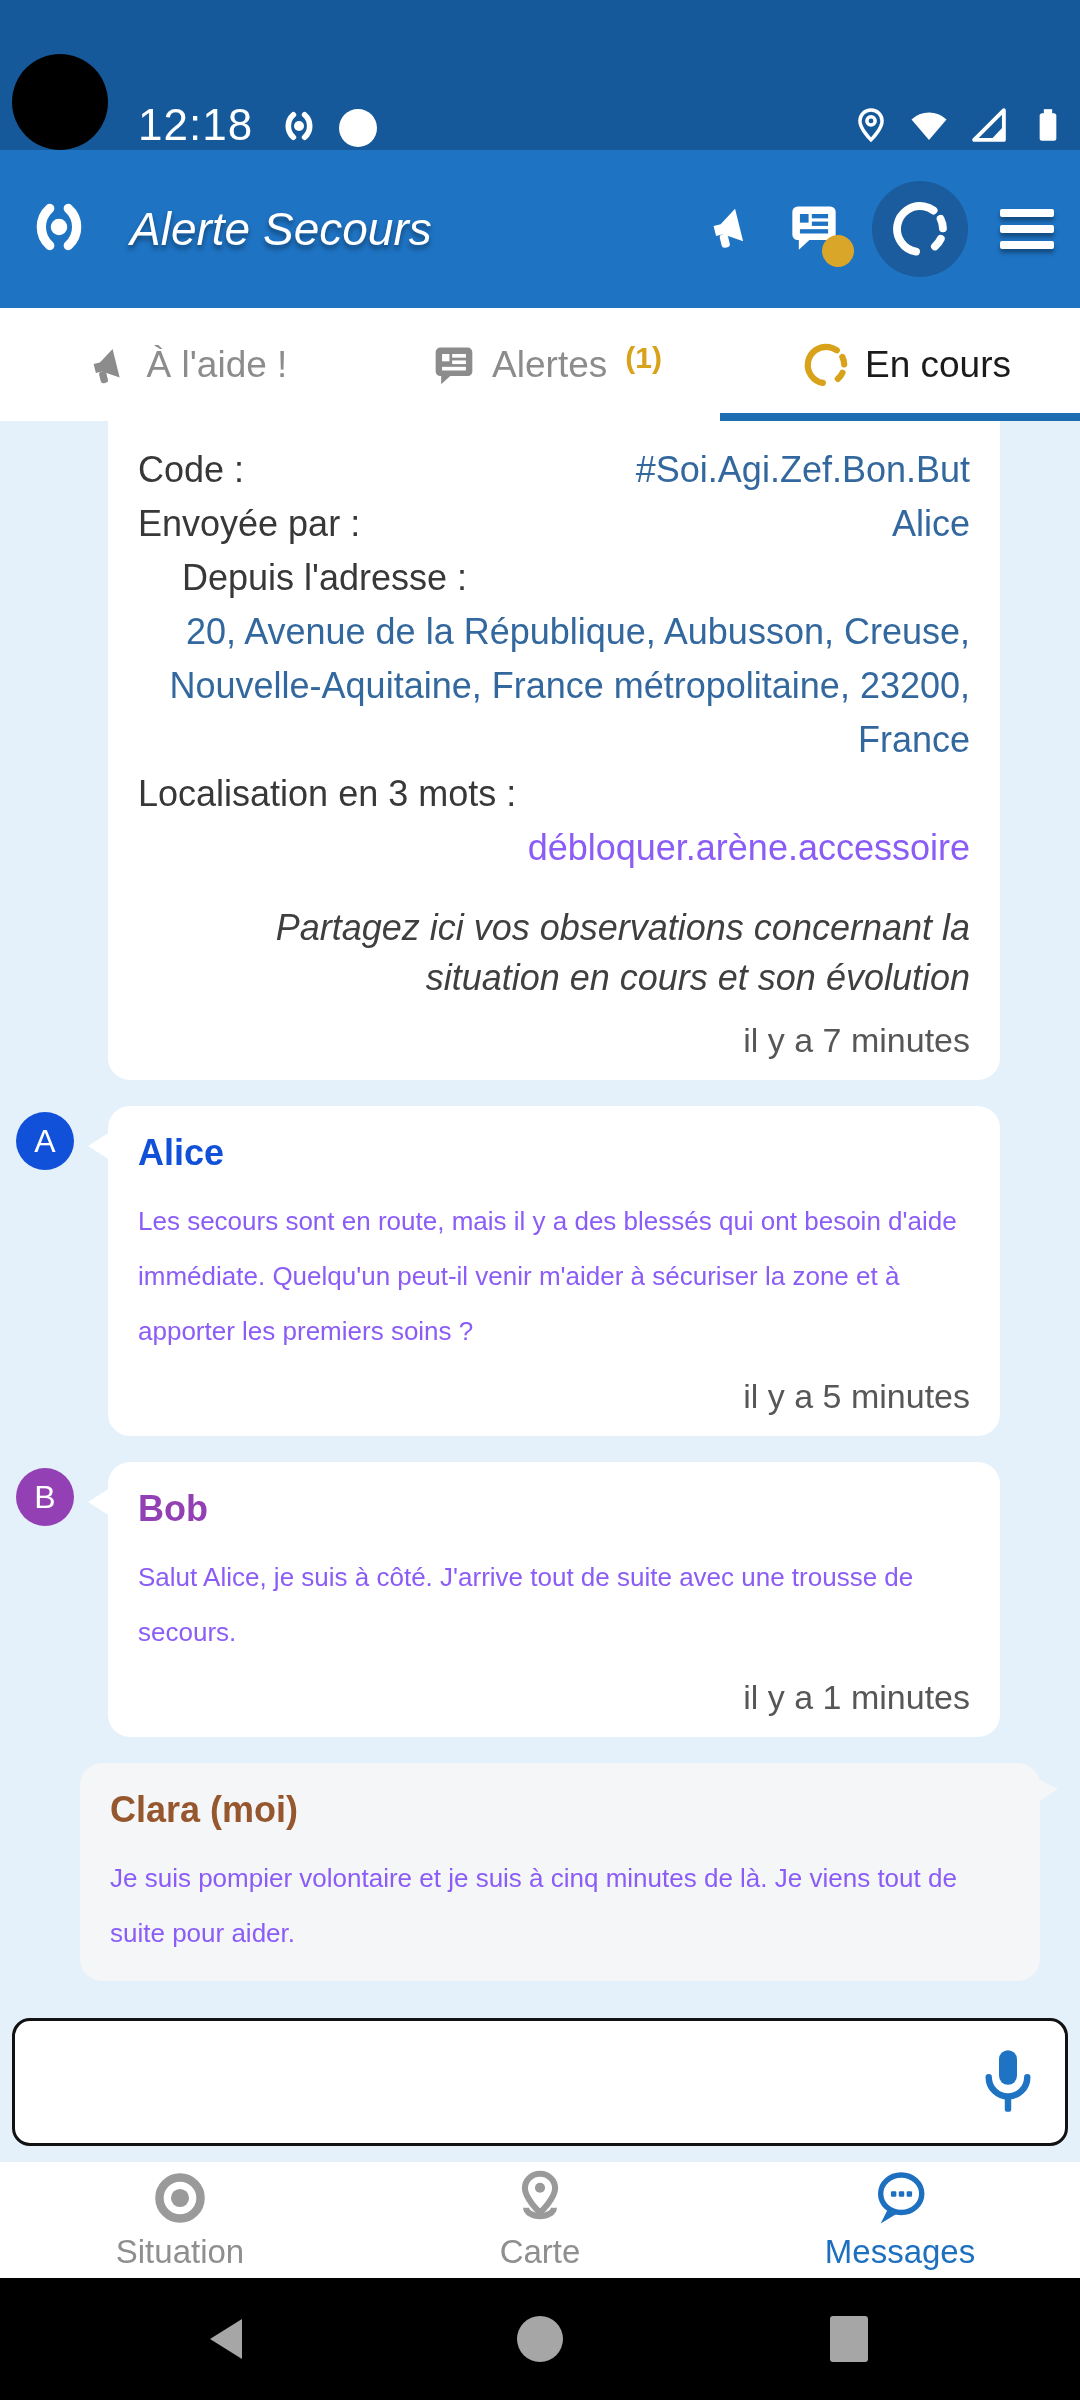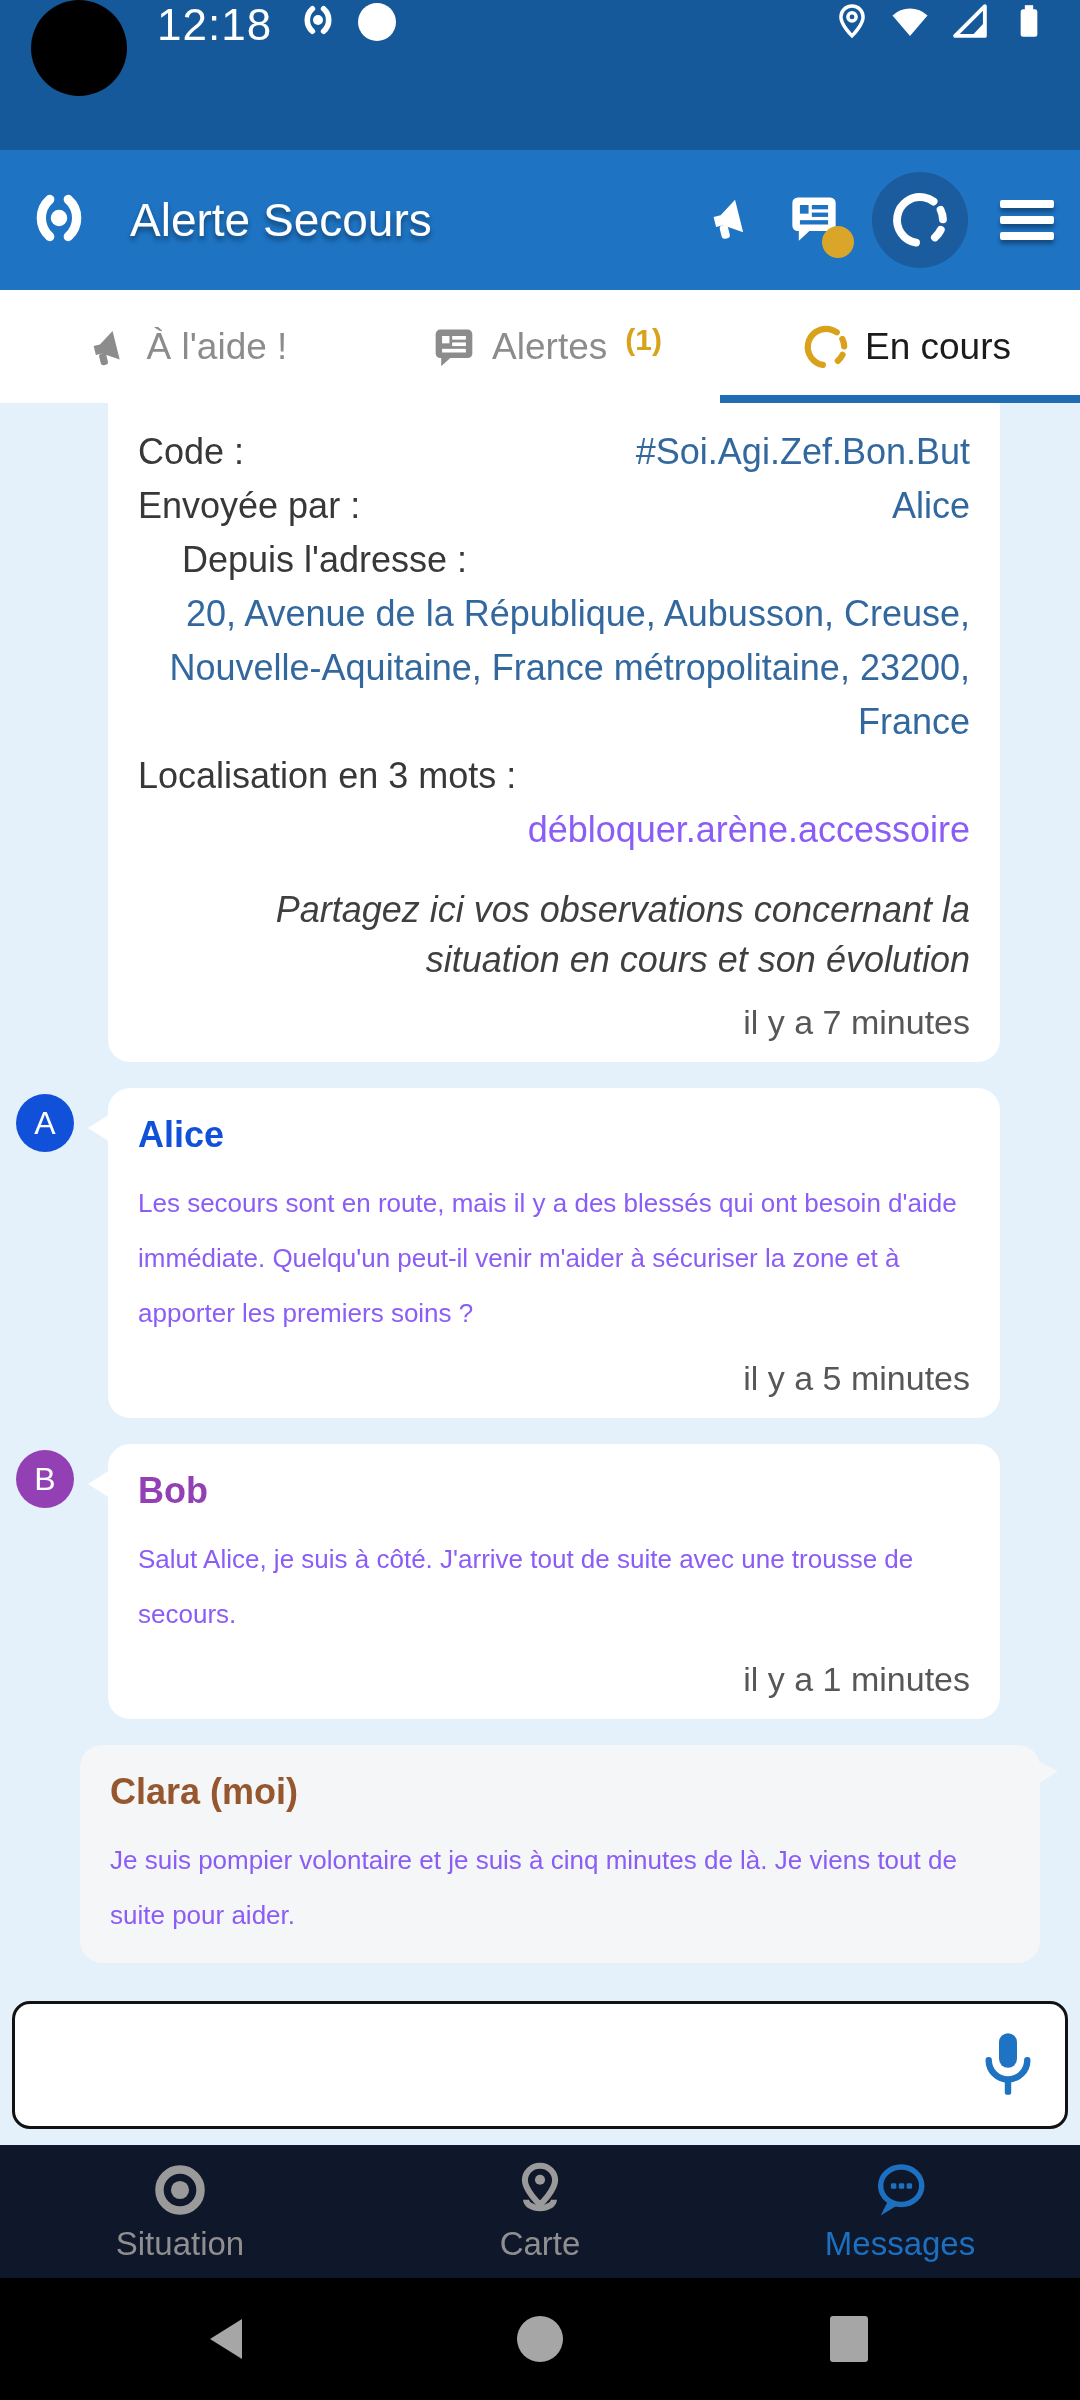--- a/index.html
+++ b/index.html
@@ -4,29 +4,29 @@
 <style>
   * { margin:0; padding:0; box-sizing:border-box; }
   html,body { width:1080px; height:2400px; overflow:hidden; }
   body {
     font-family:"Liberation Sans","DejaVu Sans",sans-serif;
     background:#e4f1fb;
     display:flex; flex-direction:column;
   }
 
   
-  .status-bar { height:150px; background:#15599a; display:flex; align-items:flex-start; padding:0 31px; color:#fff; flex:0 0 auto; }
+  .status-bar { height:150px; background:#15599a; display:flex; align-items:flex-end; padding:0 12px; color:#fff; flex:0 0 auto; }
   .camera-cutout { width:96px; height:96px; border-radius:50%; background:#000; margin-right:30px; }
   .status-time { font-size:44px; letter-spacing:1px; }
   .notif-icons { display:flex; align-items:center; gap:20px; margin-left:26px; }
   .notif-dot { width:38px; height:38px; border-radius:50%; background:#fff; }
   .status-right { margin-left:auto; display:flex; align-items:center; gap:18px; }
 
   
-  .app-header { height:140px; background:#1e73c3; display:flex; align-items:center; padding:0 26px; flex:0 0 auto; }
+  .app-header { height:158px; background:#1e73c3; display:flex; align-items:center; padding:0 26px; flex:0 0 auto;font-style:italic; }
   .app-title { color:#fff; font-size:46px; font-weight:500; margin-left:38px; text-shadow:0 4px 5px rgba(0,0,0,.4); }
   .header-actions { margin-left:auto; display:flex; align-items:center; gap:32px; }
   .chat-icon-wrap { position:relative; }
   .chat-badge { position:absolute; right:-14px; bottom:-10px; width:32px; height:32px; border-radius:50%; background:#d9a62a; }
   .spinner-circle { width:96px; height:96px; border-radius:50%; background:#1a5c9e; display:flex; align-items:center; justify-content:center; }
   .hamburger { display:flex; flex-direction:column; gap:8px; }
   .hamburger span { width:54px; height:8px; background:#fff; border-radius:2px; box-shadow:0 4px 4px rgba(0,0,0,.35); }
 
   
   .tab-bar { height:113px; background:#fff; display:flex; position:relative; flex:0 0 auto; }
@@ -56,21 +56,21 @@
   .author { font-weight:700; font-size:36px; }
   .msg-text { font-size:26px; line-height:55px; color:#8b5cf6; margin-top:20px; }
 
   
   .input-area { flex:0 0 auto; padding:16px 12px 16px; }
   .input-box { height:128px; background:#fff; border:3px solid #121212; border-radius:18px; display:flex; align-items:center; padding:0 26px; }
   .composer-input { flex:1; height:100%; border:none; outline:none; resize:none; background:transparent; font:inherit; font-size:36px; padding-top:30px; }
   .mic-button { border:none; background:none; display:flex; cursor:pointer; }
 
   
-  .bottom-nav { height:133px; background:#0f172a; display:flex; flex:0 0 auto; }
+  .bottom-nav { height:116px; background:#ffffff; display:flex; flex:0 0 auto; }
   .nav-item { flex:1; display:flex; flex-direction:column; align-items:center; justify-content:center; gap:6px; color:#8f8f8f; font-size:33px; }
   .nav-item .n-icon { color:#9a9a9a; display:flex; }
   .nav-item.active { color:#1d6fbf; }
   .nav-item.active .n-icon { color:#1d6fbf; }
 
   
   .android-bar { height:122px; background:#000; position:relative; flex:0 0 auto; }
   .android-back { position:absolute; left:210px; top:41px; width:0; height:0; border-top:20px solid transparent; border-bottom:20px solid transparent; border-right:32px solid #a6a6a6; }
   .android-home { position:absolute; left:517px; top:38px; width:46px; height:46px; border-radius:50%; background:#a6a6a6; }
   .android-recents { position:absolute; left:830px; top:38px; width:38px; height:46px; border-radius:3px; background:#a6a6a6; }

